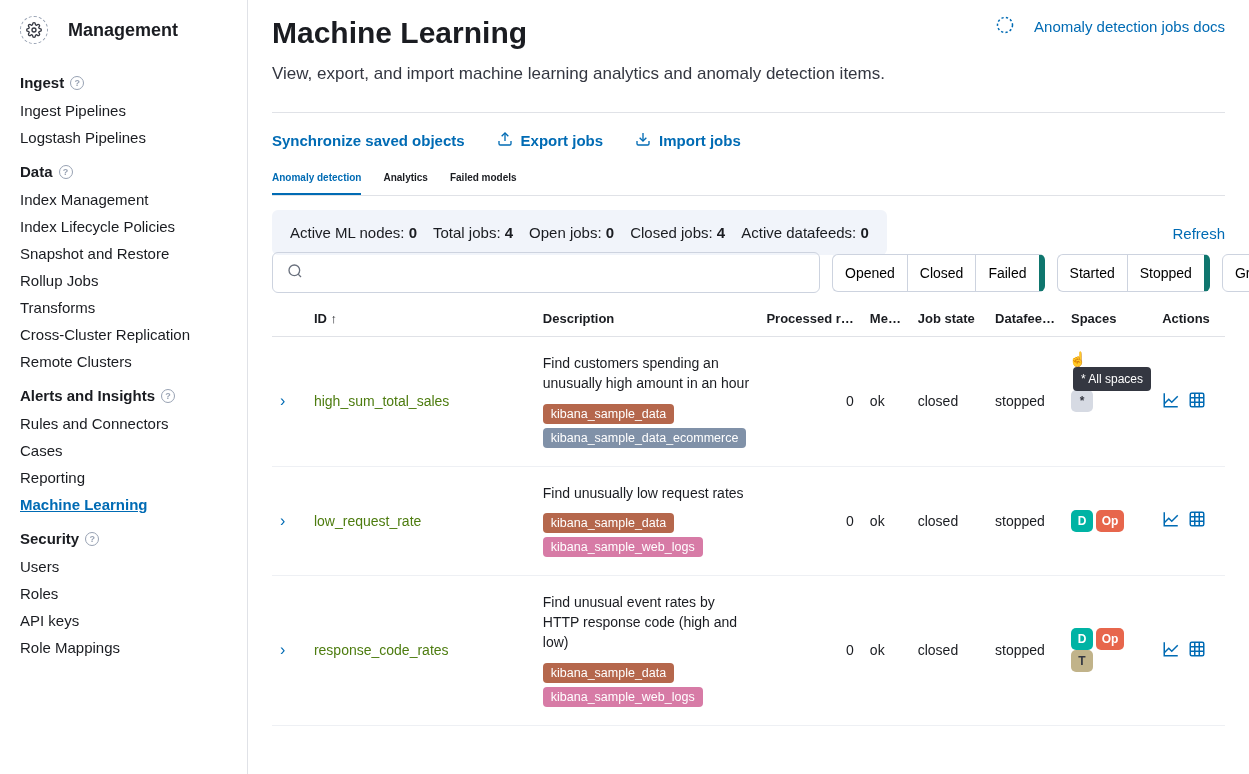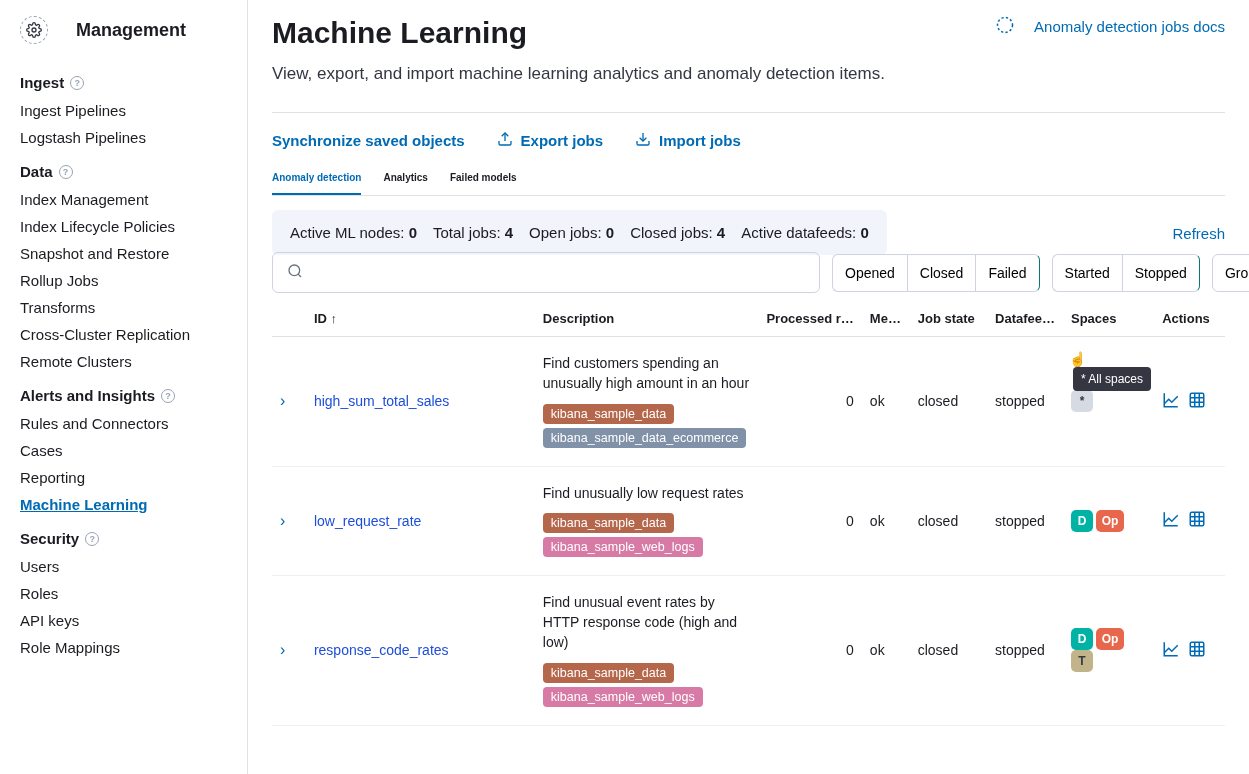--- a/index.html
+++ b/index.html
@@ -18,21 +18,21 @@
   border-right: 1px solid #e0e2e7;
   padding: 16px 0;
   overflow-y: auto;
   flex-shrink: 0;
 }
 .sidebar::-webkit-scrollbar { width: 8px; }
 .sidebar::-webkit-scrollbar-thumb { background: #c5c8cf; border-radius: 4px; }
 .sidebar-header {
   display: flex;
   align-items: center;
-  gap: 28px;
+  gap: 20px;
   padding: 0 20px 18px;
 }
 .gear {
   width: 28px; height: 28px;
   border: 1px dashed #98a2b3;
   border-radius: 50%;
   display: flex; align-items: center; justify-content: center;
   color: #343741;
 }
 .sidebar-header h2 { font-size: 18px; font-weight: 700; }
@@ -81,36 +81,36 @@
 .controls-row { display:flex; gap:12px; align-items:center; margin-bottom:8px; }
 .search-box {
   flex:0 0 548px; border:1px solid #cdd3df; border-radius:6px; padding:10px 14px;
   display:flex; align-items:center; gap:10px; color:#69707d;
 }
 .search-box input { border:none; outline:none; font-size:15px; width:100%; background:transparent; color:#1a1c21;}
 .filter-btn { border:1px solid #cdd3df; border-radius:6px; padding:10px 12px; font-size:14px; cursor:pointer; background:#fff; }
 .filter-group { display:flex; }
 .filter-group .filter-btn { border-radius:0; border-right:none; }
 .filter-group .filter-btn:first-child { border-radius:6px 0 0 6px; }
-.filter-group .filter-btn:last-child { border-radius:0 6px 6px 0; border-right:1px solid #0f766e;text-align:center;}
+.filter-group .filter-btn:last-child { border-radius:0 6px 6px 0; border-right:6px solid #0f766e;text-align:center;}
 .group-btn { display:flex; align-items:center; gap:6px; }
 
 table { width:100%; border-collapse:collapse; }
 th {
   text-align:left; font-size:13px; font-weight:600; padding:10px 8px;
   border-bottom:1px solid #e0e2e7; white-space:nowrap; overflow:hidden; text-overflow:ellipsis;
 }
 th.sorted::after { content:" ↑"; }
 td { padding:16px 8px; border-bottom:1px solid #eef0f4; vertical-align:middle; font-size:14px;}
 .col-expand{width:36px;} .col-id{width:260px;} .col-proc{width:90px;text-align:right;}
 .col-mem{width:48px;} .col-jobstate{width:78px;} .col-datafeed{width:68px;}
 .col-spaces{width:96px;} .col-actions{width:72px;}
 
 .expand-chevron { color:#006bb4; cursor:pointer; font-size:16px; }
-.job-id { color:#1d4ed8; font-weight:500; word-break:break-all; }
+.job-id { color:#4d7c0f; font-weight:500; word-break:break-all; }
 .desc-text { margin-bottom:8px; line-height:1.45; }
 .tag {
   display:inline-block; padding:3px 8px; border-radius:4px; font-size:12.5px;
   color:#fff; margin:2px 4px 2px 0; font-weight:500;
 }
 .space-badge {
   display:inline-flex; align-items:center; justify-content:center;
   width:22px; height:22px; border-radius:5px; font-size:12px; font-weight:600;
   margin-right:3px;
 }

